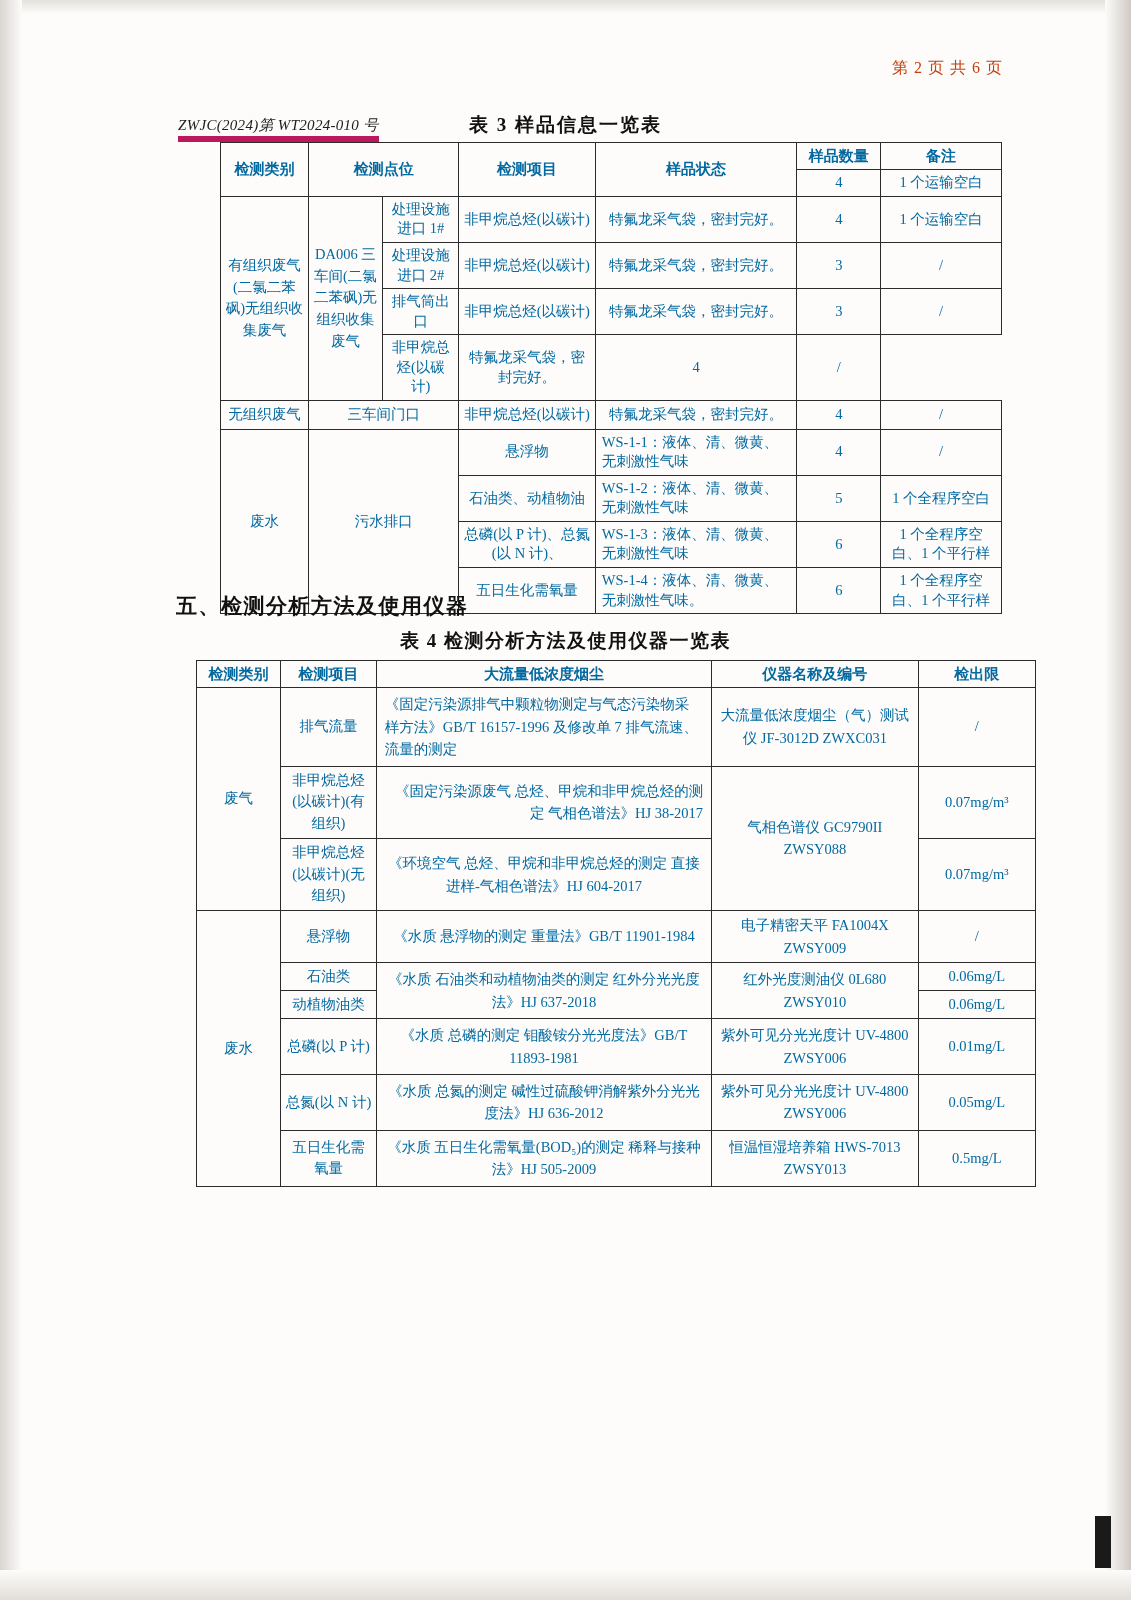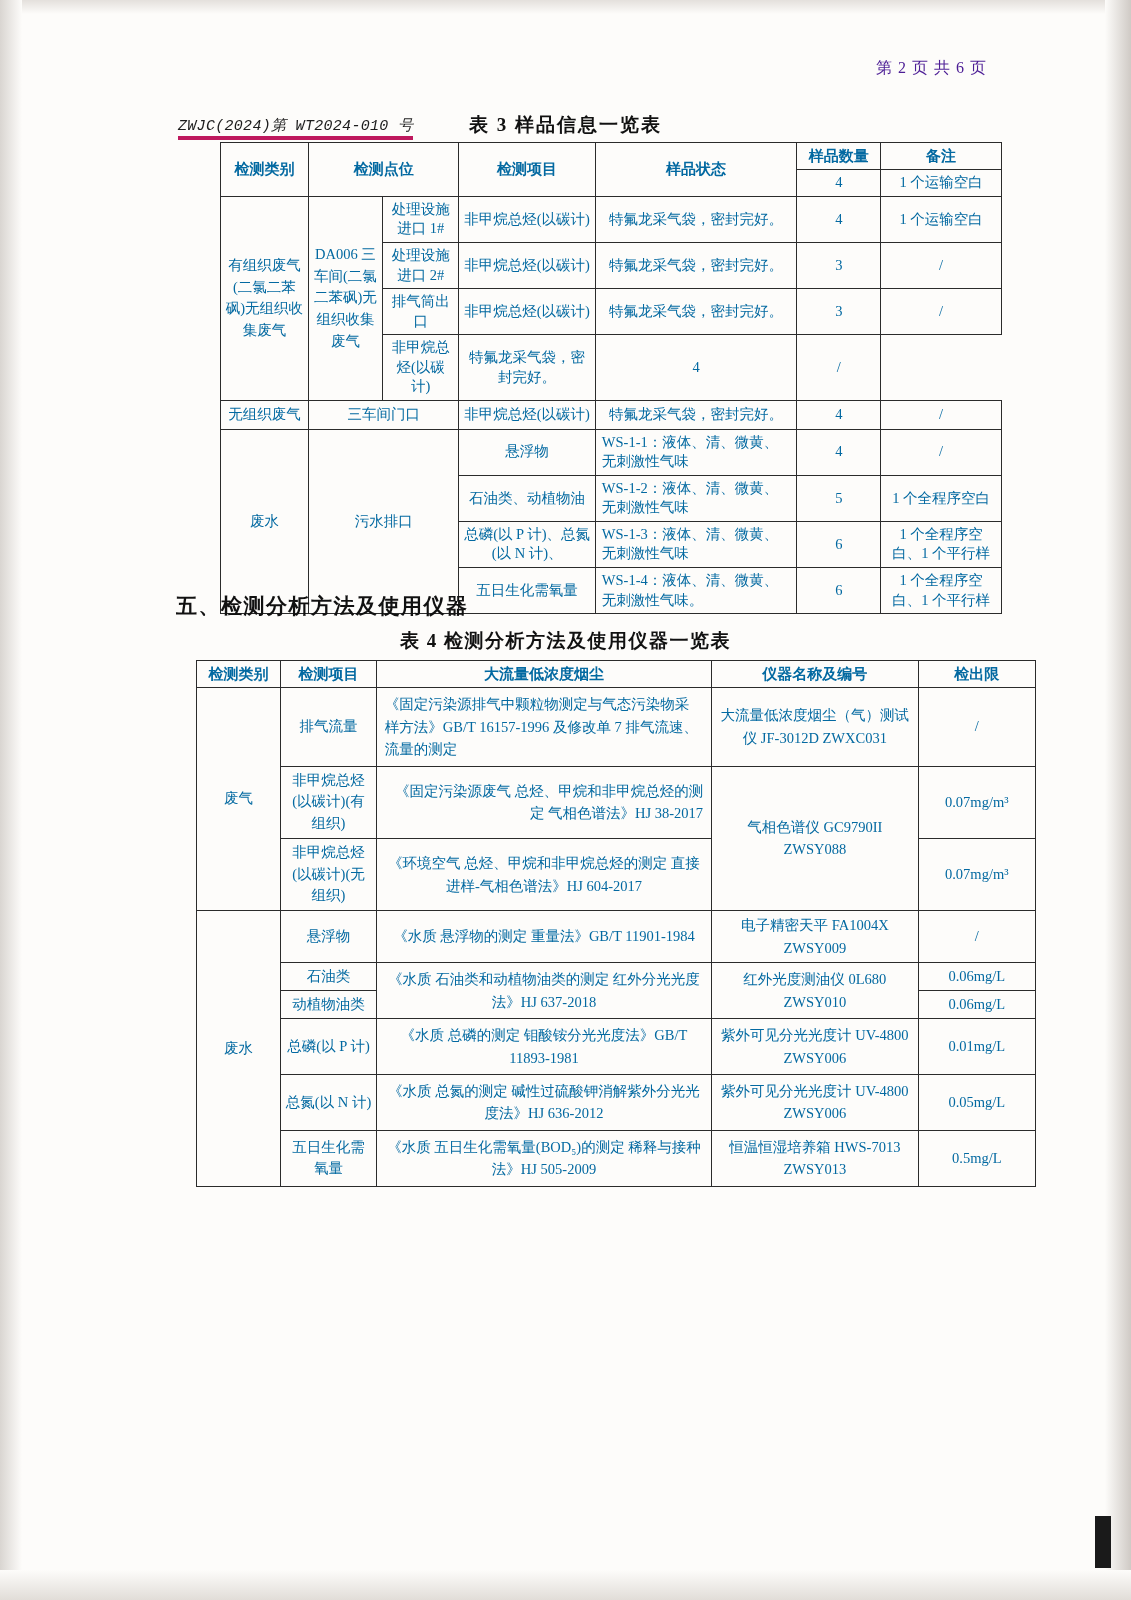--- a/index.html
+++ b/index.html
@@ -52,35 +52,35 @@
     background: #1a1a1a;
   }
   .content {
     position: absolute;
     left: 0; top: 0;
     width: 1131px;
     height: 1600px;
   }
   .page-header {
     position: absolute;
-    right: 144px;
+    right: 128px;
     top: 58px;
     font-size: 16px;
-    color: #4c1d95;
+    color: #c2410c;
     letter-spacing: 1px;
   }
   .doc-no {
     position: absolute;
     left: 178px;
     top: 116px;
     font-size: 15px;
     color: #1c1c1c;
-    font-family: Liberation Mono, monospace;
+    font-family: Liberation Serif, serif;
     font-style: italic;
-    border-bottom: 4px solid #be185d;
+    border-bottom: 6px solid #be185d;
     padding-bottom: 1px;
     letter-spacing: 0.3px;
   }
   .table3-title {
     position: absolute;
     left: 0; top: 112px;
     width: 1131px;
     text-align: center;
     font-size: 19px;
     font-weight: bold;

